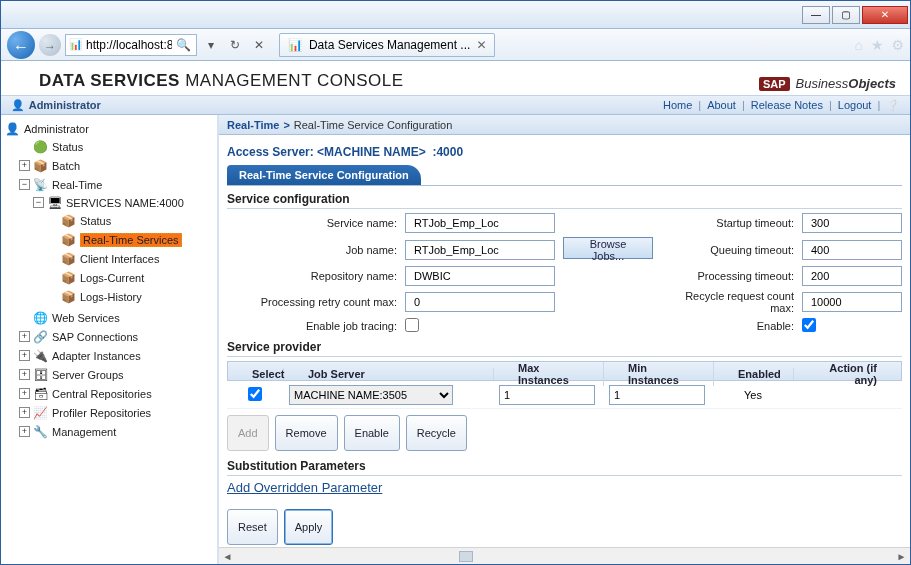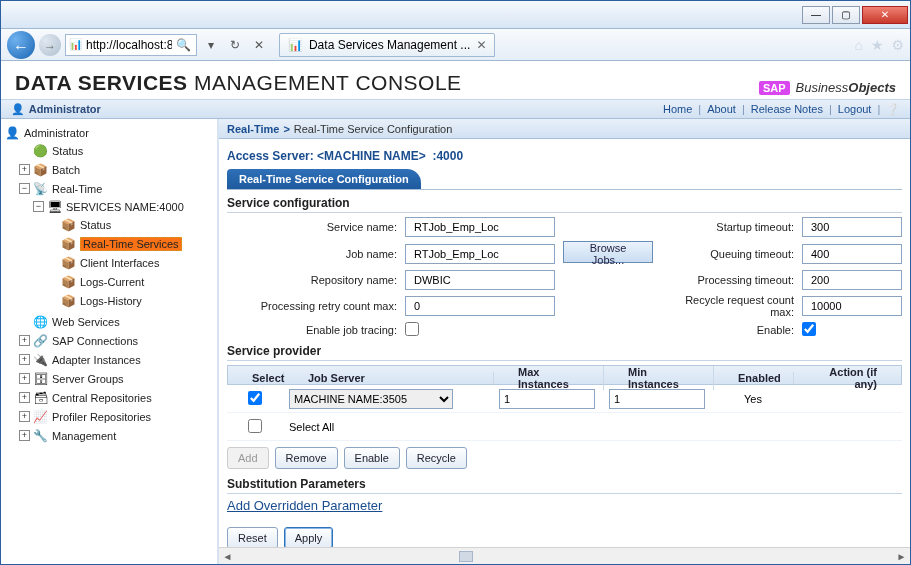--- a/index.html
+++ b/index.html
@@ -18,24 +18,24 @@
   .url-bar .favicon { width:16px;height:16px; display:flex;align-items:center;justify-content:center;font-size:11px;}
   .url-bar input { border:none; outline:none; font-size:12px; width: 90px; padding:2px; }
   .nav-icon { width:20px;height:20px; display:flex;align-items:center;justify-content:center; font-size:12px; color:#555; }
   .tab-strip { display:flex; align-items:center; margin-left: 6px; }
   .tab { display:flex; align-items:center; height:24px; padding:0 8px; border:1px solid #9fb8d4; background: linear-gradient(#fdfefe,#e8f0f7); border-radius: 2px 2px 0 0; gap:6px; font-size:12px; }
   .tab .x { font-size:12px; color:#666; }
   .chrome-icons { margin-left:auto; display:flex; gap:8px; color:#ccd6e2; font-size:14px; }
   
   
   .app-strip { padding: 10px 14px 4px; display:flex; align-items:flex-end; justify-content:space-between; }
-  .app-title { font-size: 21px; letter-spacing: 0.5px; color:#222; }
+  .app-title { font-size: 17px; letter-spacing: 0.5px; color:#222;margin-left:24px; }
   .app-title .bold { font-weight: bold; }
   .sap-logo { font-size: 13px; font-style: italic; color:#333; display:flex;align-items:center;gap:6px;}
-  .sap-logo .sap { background:#d946ef; color:#fff; padding:1px 4px; font-style:normal; font-weight:bold; border-radius:2px; font-size:11px;}
+  .sap-logo .sap { background:#7f1d1d; color:#fff; padding:1px 4px; font-style:normal; font-weight:bold; border-radius:2px; font-size:11px;}
   
   .toolbar-row { display:flex; align-items:center; height:20px; background: linear-gradient(#e8f0f9,#d2e1f2); border-top:1px solid #c2d4e8; border-bottom:1px solid #a7bfd9; padding: 0 10px; font-size:11px; }
   .toolbar-left { display:flex; align-items:center; gap:4px; font-weight:bold; color:#2a4a7a; }
   .toolbar-right { margin-left:auto; display:flex; gap:6px; align-items:center; color:#2a4a7a; }
   .toolbar-right a { color:#1a4d8f; text-decoration:none; }
   .toolbar-right .sep { color:#7a94b4; }
   
   .workspace { flex:1; display:flex; overflow:hidden; }
   
   
@@ -76,21 +76,21 @@
   .sp-head { display:grid; grid-template-columns: 56px 210px 110px 110px 80px 1fr; background: linear-gradient(#e8f0f9,#d6e4f3); border:1px solid #b6c9df; height:20px; align-items:center; font-size:11px; font-weight:bold; color:#223; }
   .sp-head > div { padding:0 24px; border-right:1px solid #cad9ea; }
   .sp-head > div:last-child { text-align:right; border:none; }
   .sp-row { display:grid; grid-template-columns: 56px 210px 110px 110px 80px 1fr; align-items:center; height:28px; font-size:11px; border-bottom:1px solid #eef3f9; }
   .sp-row > div { padding:0 6px; }
   .sp-row select { width: 164px; border:1px solid #8aa4c2; height:20px; font-size:11px; }
   .sp-row input[type=text] { width: 96px; border:1px solid #8aa4c2; height:20px; font-size:11px; padding:1px 4px;}
   .sp-row .en { text-align:center; }
   
   .btn-row { display:flex; gap:6px; margin: 6px 0; }
-  .btn { border:1px solid #8aa4c2; background: linear-gradient(#fdfefe,#e4ecf5); height:22px; padding:0 10px; font-size:11px; border-radius:3px; color:#223; }
+  .btn { border:1px solid #8aa4c2; background: linear-gradient(#fdfefe,#e4ecf5); height:36px; padding:0 10px; font-size:11px; border-radius:3px; color:#223; }
   .btn.disabled { color:#999; background:#f1f1f1; border-color:#ccc; }
   .btn.primary { border:1px solid #2e72bb; box-shadow:0 0 0 1px #8ab6e6 inset; }
   
   .sub-params .link { color:#1a4d8f; text-decoration:underline; font-size:13px; }
   
   .hscroll { height:17px; background:#f0f0f0; border-top:1px solid #d3d3d3; display:flex; align-items:center; }
   .hscroll .thumb { margin-left:34%; width:14px; height:11px; background:#d0d9e4; border:1px solid #a7b6c8; }
   .hscroll .arrow { width:17px;height:17px;display:flex;align-items:center;justify-content:center;color:#666;font-size:10px;}
   
   input[type=checkbox]{ width:14px;height:14px; }
@@ -349,28 +349,20 @@
           <div>Action (if any)</div>
         </div>
         <div class="sp-row">
           <div style="text-align:center"><input type="checkbox" checked="" style=""></div>
           <div><select><option>MACHINE NAME:3505</option></select></div>
           <div><input type="text" value="1" style=""></div>
           <div><input type="text" value="1" style=""></div>
           <div class="en">Yes</div>
           <div></div>
         </div>
-        <div class="sp-row">
-          <div style="text-align:center"><input type="checkbox" style=""></div>
-          <div>Select All</div>
-          <div></div>
-            <div></div>
-            <div></div>
-            <div></div>
-        </div>
         <div class="btn-row">
           <button class="btn disabled">Add</button>
           <button class="btn">Remove</button>
           <button class="btn">Enable</button>
           <button class="btn">Recycle</button>
         </div>
 
         <div class="section-title sub-params">Substitution Parameters</div>
         <div class="sub-params"><a href="#" class="link">Add Overridden Parameter</a></div>
 

